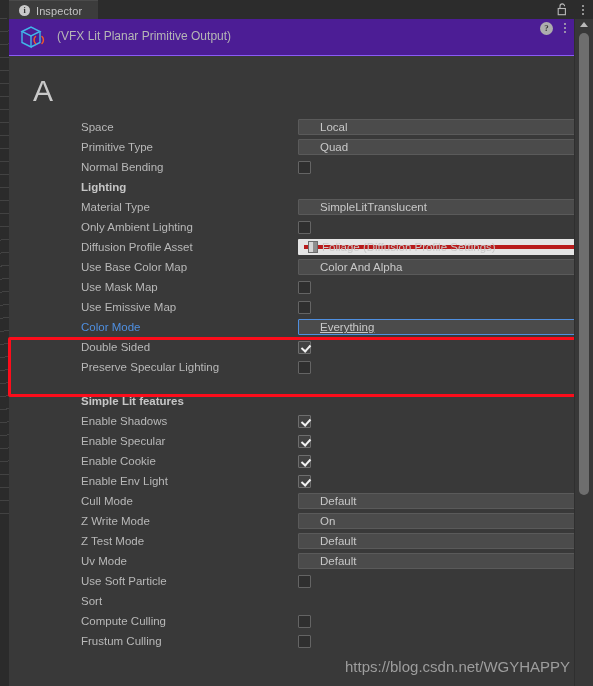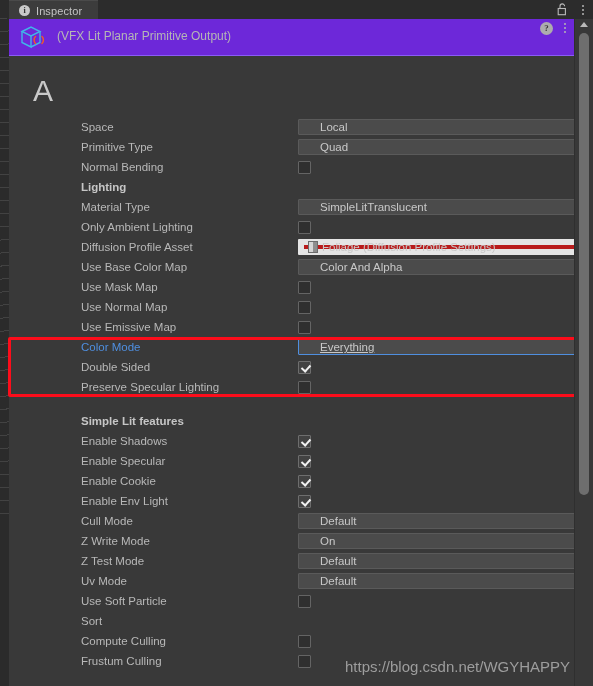--- a/index.html
+++ b/index.html
@@ -95,21 +95,21 @@
     width: 2px; height: 2px;
     border-radius: 50%;
     background: #b4b4b4;
   }
 
   
   .comp-header {
     position: absolute;
     left: 9px; top: 19px;
     width: 566px; height: 36px;
-    background: #6d28d9;
+    background: #4c1d95;
     border-bottom: 1px solid #8b5cf6;
   }
   .comp-icon {
     position: absolute;
     left: 9px; top: 4px;
     width: 30px; height: 30px;
   }
   .comp-title {
     position: absolute;
     left: 48px; top: 10px;
@@ -441,26 +441,20 @@
             </div>
           </div>
         </div>
         <div class="row">
           <span class="row-label">Use Mask Map</span>
           <div class="field">
             <div class="checkbox"></div>
           </div>
         </div>
         <div class="row">
-          <span class="row-label">Use Normal Map</span>
-          <div class="field">
-            <div class="checkbox"></div>
-          </div>
-        </div>
-        <div class="row">
           <span class="row-label">Use Emissive Map</span>
           <div class="field">
             <div class="checkbox"></div>
           </div>
         </div>
         <div class="row highlighted-label">
           <span class="row-label">Color Mode</span>
           <div class="field">
             <div class="dropdown focused">
               <span>Everything</span>

